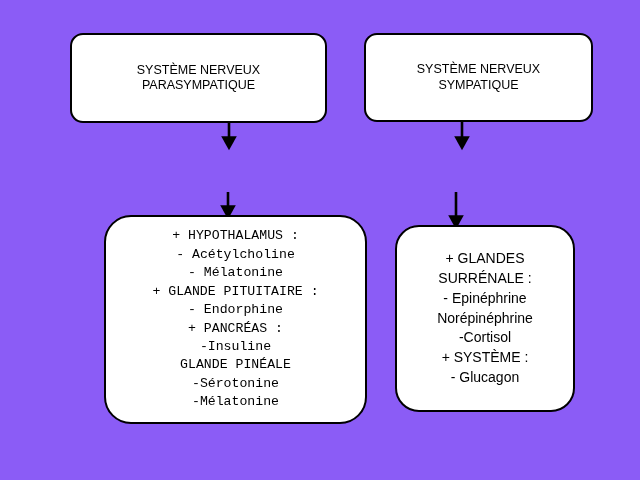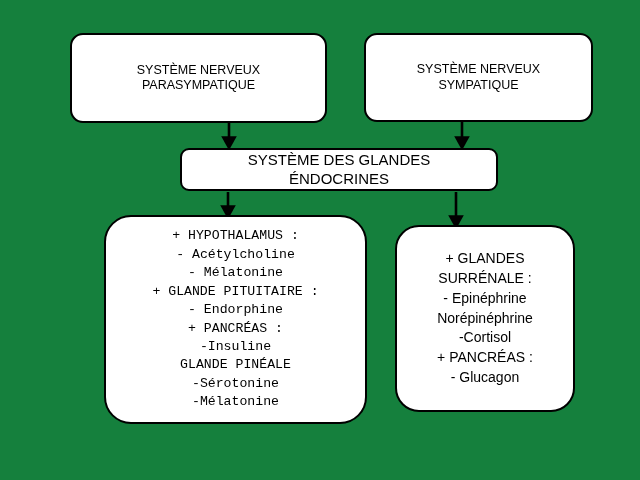--- a/index.html
+++ b/index.html
@@ -4,21 +4,21 @@
 <style>
   html, body {
     margin: 0;
     padding: 0;
     background: #ffffff;
   }
   #canvas {
     position: relative;
     width: 640px;
     height: 480px;
-    background: #15803d;
+    background: #8b5cf6;
     font-family: "Liberation Sans", sans-serif;
     overflow: hidden;
   }
   .node {
     position: absolute;
     box-sizing: border-box;
     border: 2.4px solid #000000;
     background: #ffffff;
     display: flex;
     align-items: center;
@@ -115,41 +115,37 @@
   <div class="node" id="node-parasympathetic">
     <div class="node-text">SYSTÈME NERVEUX
 PARASYMPATIQUE</div>
   </div>
 
   <div class="node" id="node-sympathetic">
     <div class="node-text">SYSTÈME NERVEUX
 SYMPATIQUE</div>
   </div>
 
-  <div class="node" id="node-endocrine">
-    <div class="node-text">SYSTÈME DES GLANDES
-ÉNDOCRINES</div>
-  </div>
 
   <div class="node" id="node-left-glands">
     <div class="node-text">+ HYPOTHALAMUS :
 - Acétylcholine
 - Mélatonine
 + GLANDE PITUITAIRE :
 - Endorphine
 + PANCRÉAS :
 -Insuline
 GLANDE PINÉALE
 -Sérotonine
 -Mélatonine</div>
   </div>
 
   <div class="node" id="node-adrenal">
     <div class="node-text">+ GLANDES
 SURRÉNALE :
 - Epinéphrine
 Norépinéphrine
 -Cortisol
-+ PANCRÉAS :
++ SYSTÈME :
 - Glucagon</div>
   </div>
 
 </div>
 
 </body></html>

